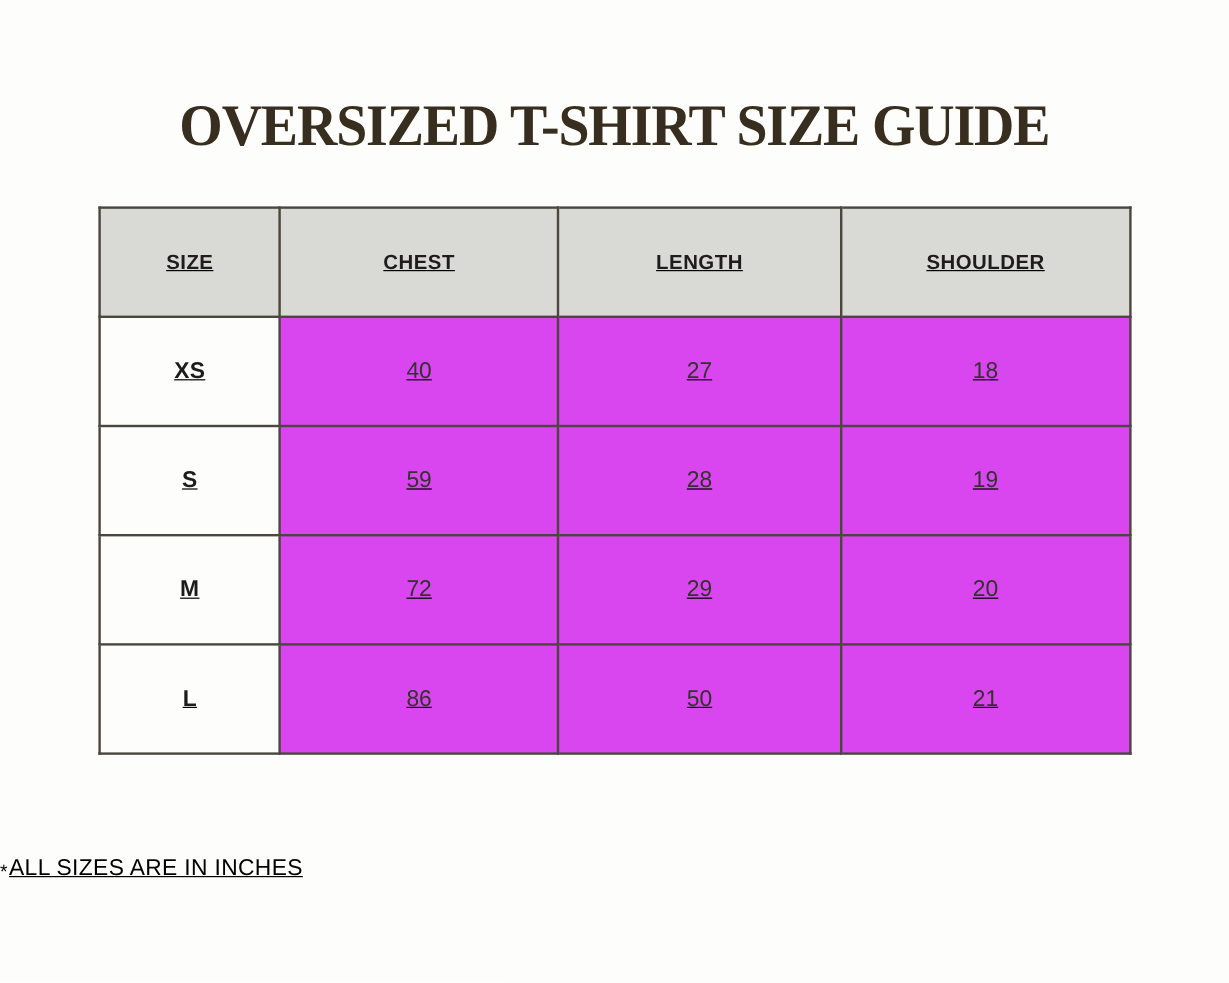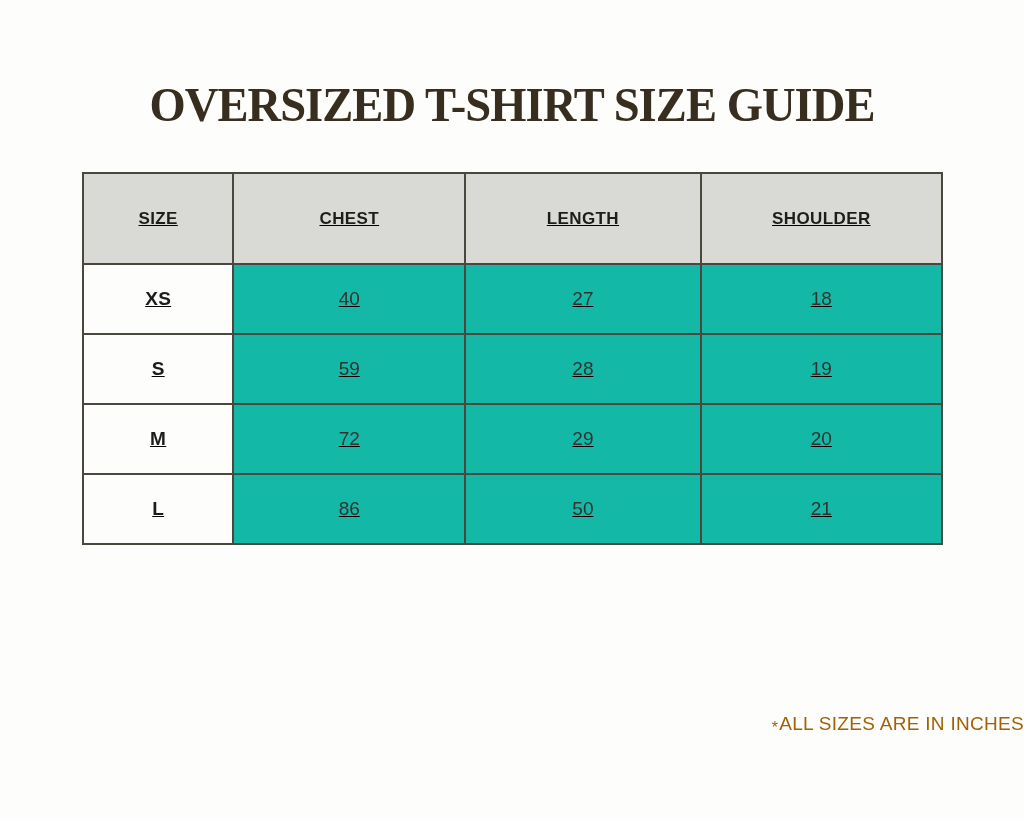--- a/index.html
+++ b/index.html
@@ -51,46 +51,47 @@
     padding: 0;
   }
   .size-table thead th {
     background: #d9d9d6;
     height: 91px;
     font-size: 17px;
     font-weight: 700;
     letter-spacing: 0.4px;
     color: #1e1d1b;
   }
-  .size-table tbody tr { height: 70px; }
+  .size-table tbody tr { height: 91px; }
   .size-table tbody th {
     background: #fdfdfb;
     font-size: 19px;
     font-weight: 700;
     color: #1c1c1a;
     letter-spacing: 0.3px;
   }
   .size-table tbody td {
-    background: #14b8a6;
+    background: #d946ef;
     font-size: 19px;
     font-weight: 400;
     color: #33322e;
     margin-left: 32px;
   }
 
   
   .footnote {
     position: absolute;
     top: 713px;
     left: 0;
     width: 100%;
-    text-align: right;
+    text-align: left;
     font-size: 19px;
     letter-spacing: 0.3px;
-    color: #a16207;
+    color: #000000;
+    text-decoration: underline;
   }
   .footnote .asterisk {
     display: inline-block;
     transform: translateY(3px);
     font-size: 16px;
     margin-right: 1px;
   }
 </style>
 </head>
 <body>

